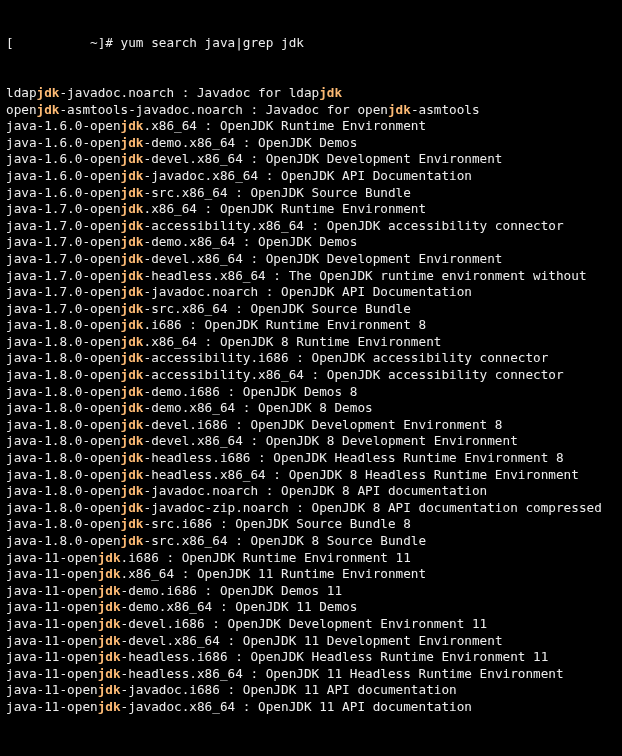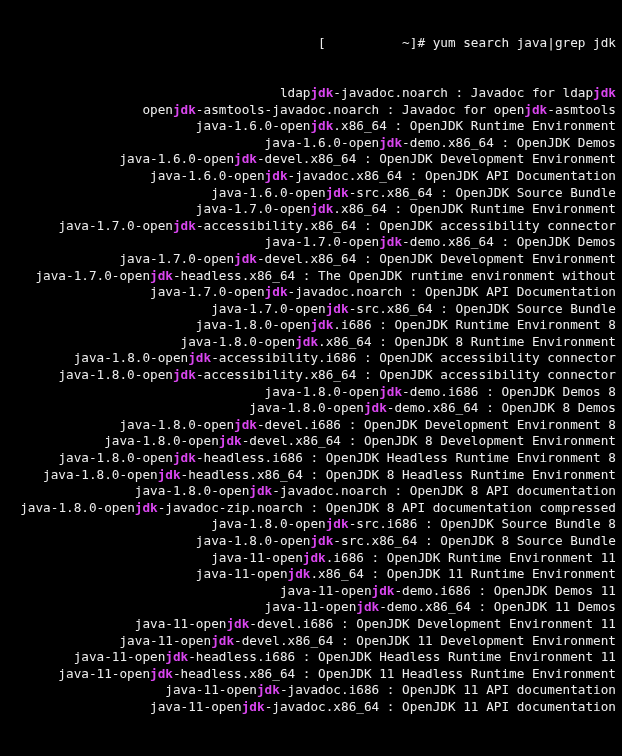--- a/index.html
+++ b/index.html
@@ -14,24 +14,24 @@
     font-family: "Consolas", "DejaVu Sans Mono", "Liberation Mono", monospace;
     font-size: 12.7px;
     line-height: 16.6px;
     color: #eee;
     white-space: pre;
     background: #000;
     padding: 2px 6px;
     position: relative;
   }
   .hl {
-    color: #d946ef;
+    color: #fdba74;
     font-weight: bold;
   }
-  .line { display: block; text-align: right; }
+  .line { display: block; }
 </style>
 </head>
 <body>
 
 <div class="terminal">
   <span class="line"><span>[          ~]# </span><span>yum search java|grep jdk</span></span>
   <div id="output"><span class="line"><span>ldap</span><span class="hl">jdk</span><span>-javadoc.noarch : Javadoc for ldap</span><span class="hl">jdk</span></span><span class="line"><span>open</span><span class="hl">jdk</span><span>-asmtools-javadoc.noarch : Javadoc for open</span><span class="hl">jdk</span><span>-asmtools</span></span><span class="line"><span>java-1.6.0-open</span><span class="hl">jdk</span><span>.x86_64 : OpenJDK Runtime Environment</span></span><span class="line"><span>java-1.6.0-open</span><span class="hl">jdk</span><span>-demo.x86_64 : OpenJDK Demos</span></span><span class="line"><span>java-1.6.0-open</span><span class="hl">jdk</span><span>-devel.x86_64 : OpenJDK Development Environment</span></span><span class="line"><span>java-1.6.0-open</span><span class="hl">jdk</span><span>-javadoc.x86_64 : OpenJDK API Documentation</span></span><span class="line"><span>java-1.6.0-open</span><span class="hl">jdk</span><span>-src.x86_64 : OpenJDK Source Bundle</span></span><span class="line"><span>java-1.7.0-open</span><span class="hl">jdk</span><span>.x86_64 : OpenJDK Runtime Environment</span></span><span class="line"><span>java-1.7.0-open</span><span class="hl">jdk</span><span>-accessibility.x86_64 : OpenJDK accessibility connector</span></span><span class="line"><span>java-1.7.0-open</span><span class="hl">jdk</span><span>-demo.x86_64 : OpenJDK Demos</span></span><span class="line"><span>java-1.7.0-open</span><span class="hl">jdk</span><span>-devel.x86_64 : OpenJDK Development Environment</span></span><span class="line"><span>java-1.7.0-open</span><span class="hl">jdk</span><span>-headless.x86_64 : The OpenJDK runtime environment without</span></span><span class="line"><span>java-1.7.0-open</span><span class="hl">jdk</span><span>-javadoc.noarch : OpenJDK API Documentation</span></span><span class="line"><span>java-1.7.0-open</span><span class="hl">jdk</span><span>-src.x86_64 : OpenJDK Source Bundle</span></span><span class="line"><span>java-1.8.0-open</span><span class="hl">jdk</span><span>.i686 : OpenJDK Runtime Environment 8</span></span><span class="line"><span>java-1.8.0-open</span><span class="hl">jdk</span><span>.x86_64 : OpenJDK 8 Runtime Environment</span></span><span class="line"><span>java-1.8.0-open</span><span class="hl">jdk</span><span>-accessibility.i686 : OpenJDK accessibility connector</span></span><span class="line"><span>java-1.8.0-open</span><span class="hl">jdk</span><span>-accessibility.x86_64 : OpenJDK accessibility connector</span></span><span class="line"><span>java-1.8.0-open</span><span class="hl">jdk</span><span>-demo.i686 : OpenJDK Demos 8</span></span><span class="line"><span>java-1.8.0-open</span><span class="hl">jdk</span><span>-demo.x86_64 : OpenJDK 8 Demos</span></span><span class="line"><span>java-1.8.0-open</span><span class="hl">jdk</span><span>-devel.i686 : OpenJDK Development Environment 8</span></span><span class="line"><span>java-1.8.0-open</span><span class="hl">jdk</span><span>-devel.x86_64 : OpenJDK 8 Development Environment</span></span><span class="line"><span>java-1.8.0-open</span><span class="hl">jdk</span><span>-headless.i686 : OpenJDK Headless Runtime Environment 8</span></span><span class="line"><span>java-1.8.0-open</span><span class="hl">jdk</span><span>-headless.x86_64 : OpenJDK 8 Headless Runtime Environment</span></span><span class="line"><span>java-1.8.0-open</span><span class="hl">jdk</span><span>-javadoc.noarch : OpenJDK 8 API documentation</span></span><span class="line"><span>java-1.8.0-open</span><span class="hl">jdk</span><span>-javadoc-zip.noarch : OpenJDK 8 API documentation compressed</span></span><span class="line"><span>java-1.8.0-open</span><span class="hl">jdk</span><span>-src.i686 : OpenJDK Source Bundle 8</span></span><span class="line"><span>java-1.8.0-open</span><span class="hl">jdk</span><span>-src.x86_64 : OpenJDK 8 Source Bundle</span></span><span class="line"><span>java-11-open</span><span class="hl">jdk</span><span>.i686 : OpenJDK Runtime Environment 11</span></span><span class="line"><span>java-11-open</span><span class="hl">jdk</span><span>.x86_64 : OpenJDK 11 Runtime Environment</span></span><span class="line"><span>java-11-open</span><span class="hl">jdk</span><span>-demo.i686 : OpenJDK Demos 11</span></span><span class="line"><span>java-11-open</span><span class="hl">jdk</span><span>-demo.x86_64 : OpenJDK 11 Demos</span></span><span class="line"><span>java-11-open</span><span class="hl">jdk</span><span>-devel.i686 : OpenJDK Development Environment 11</span></span><span class="line"><span>java-11-open</span><span class="hl">jdk</span><span>-devel.x86_64 : OpenJDK 11 Development Environment</span></span><span class="line"><span>java-11-open</span><span class="hl">jdk</span><span>-headless.i686 : OpenJDK Headless Runtime Environment 11</span></span><span class="line"><span>java-11-open</span><span class="hl">jdk</span><span>-headless.x86_64 : OpenJDK 11 Headless Runtime Environment</span></span><span class="line"><span>java-11-open</span><span class="hl">jdk</span><span>-javadoc.i686 : OpenJDK 11 API documentation</span></span><span class="line"><span>java-11-open</span><span class="hl">jdk</span><span>-javadoc.x86_64 : OpenJDK 11 API documentation</span></span></div>
   
   
 </div>

